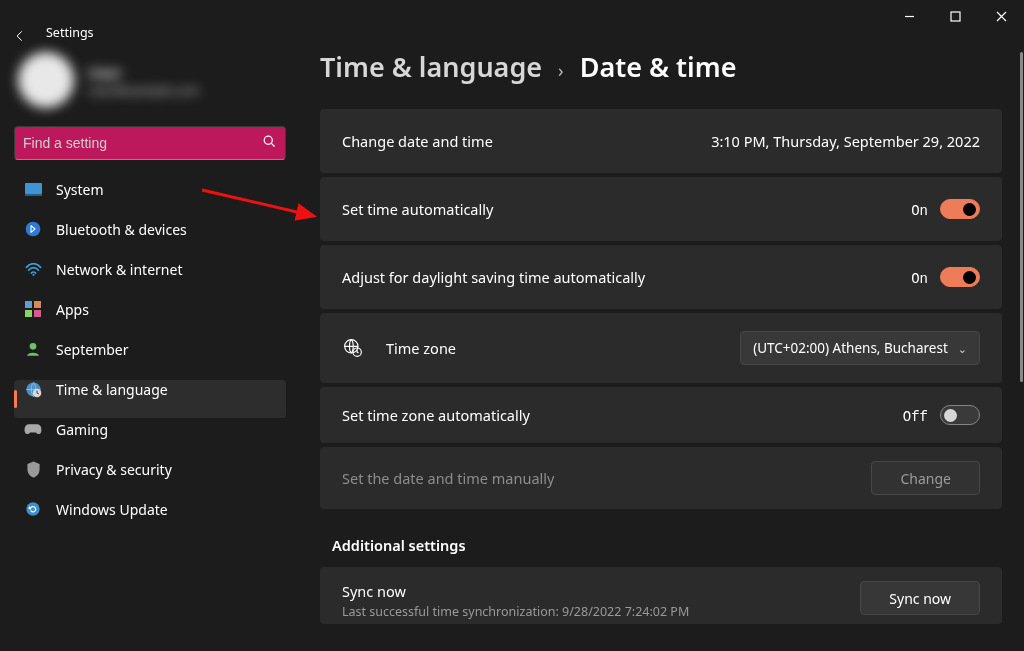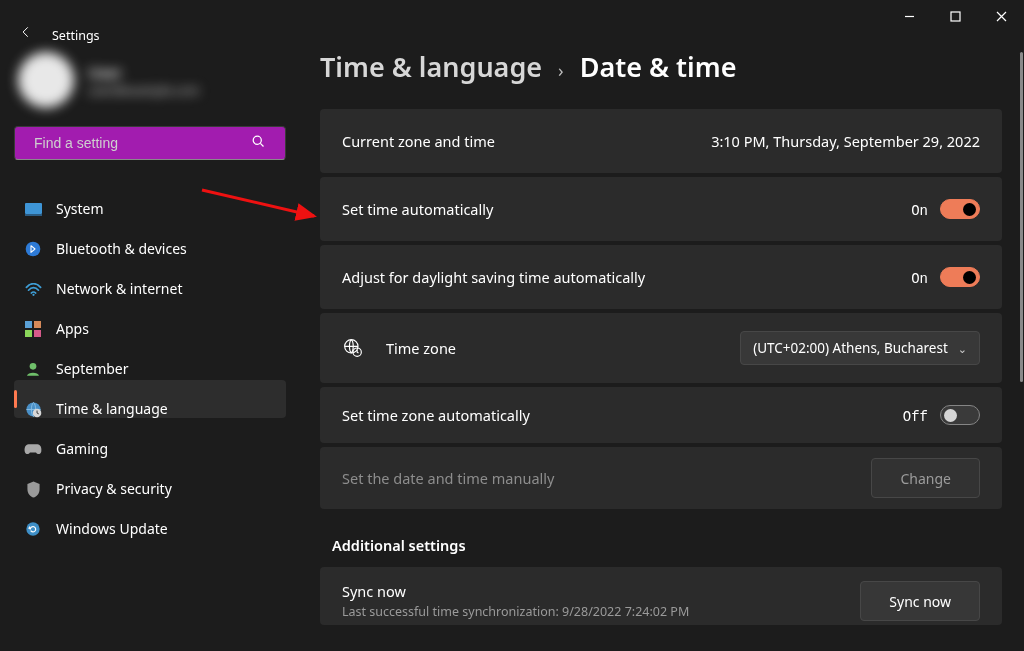--- a/index.html
+++ b/index.html
@@ -6,22 +6,23 @@
   body {
     font-family: "Segoe UI", -apple-system, system-ui, sans-serif;
     background: #1c1c1c;
     color: #fff;
     width: 1024px;
     height: 651px;
     overflow: hidden;
     position: relative;
   }
   .titlebar {
-    display: flex; align-items: flex-end; height: 44px;
-    padding-left: 14px;
+    display: flex; align-items: flex-start; height: 44px;
+    padding-left: 8px;
+    margin-top: 24px;
   }
   .titlebar .back {
     width: 24px; height: 24px; display: flex; align-items: center; justify-content: center;
     font-size: 15px; color: #fff; cursor: pointer;
   }
   .titlebar .title { margin-left: 14px; font-size: 12.5px; color: #fff; }
   .winctl { position: absolute; top: 0; right: 0; display: flex; }
   .winbtn {
     width: 46px; height: 32px; display: flex; align-items: center; justify-content: center;
     cursor: pointer;
@@ -32,32 +33,32 @@
     padding: 0 14px;
   }
   .user-block {
     display: flex; align-items: center; gap: 14px; padding: 8px 4px 18px;
     filter: blur(6px);
   }
   .avatar { width: 56px; height: 56px; border-radius: 50%; background: #e8e8e8; }
   .user-text .name { font-size: 15px; font-weight: 600; color: #fff; }
   .user-text .email { font-size: 12px; color: #cfcfcf; }
   .searchbox {
-    background: #a21caf; border: 1px solid #3a3a3a; border-bottom: 1px solid #8a8a8a;
+    background: #be185d; border: 1px solid #3a3a3a; border-bottom: 1px solid #8a8a8a;
     border-radius: 4px; height: 34px; display: flex; align-items: center;
-    padding: 0 19px; margin-bottom: 20px; justify-content: flex-end;
+    padding: 0 8px; margin-bottom: 20px; justify-content: flex-end;
   }
   .searchbox input {
     flex: 1; background: transparent; border: none; outline: none; color: #fff;
     font-size: 14px;
   }
   .searchbox .sicon { color: #fff; font-size: 14px; }
   .nav { list-style: none; }
   .nav-item {
-    display: flex; align-items: flex-end; gap: 14px; height: 38px;
+    display: flex; align-items: flex-start; gap: 14px; height: 38px;
     padding: 0 10px; border-radius: 4px; cursor: pointer; position: relative;
     font-size: 14px; color: #fff; margin-bottom: 2px;
   }
   .nav-item .nico { width: 18px; height: 18px; display: flex; align-items: center; justify-content: center; }
   .nav-item.active { background: #2d2d2d; }
   .nav-item.active::before {
     content: ""; position: absolute; left: 0; top: 10px; bottom: 10px; width: 3px;
     background: #ff7a50; border-radius: 2px;
   }
   .main {
@@ -94,21 +95,21 @@
   .card .cicon { width: 22px; margin-right: 22px; display: flex; align-items: center; justify-content: center; }
   .dropdown {
     background: #383838; border: 1px solid #474747; border-radius: 4px;
     height: 34px; display: flex; align-items: center; padding: 0 12px; gap: 10px;
     min-width: 230px; cursor: pointer; font-size: 13.5px;
   }
   .dropdown .dtext { flex: 1; }
   .dropdown .chev { font-size: 11px; color: #cfcfcf; }
   .btn {
     background: #373737; border: 1px solid #474747; border-radius: 4px;
-    height: 40px; padding: 0 28px; color: #fff; font-size: 14px;
+    height: 34px; padding: 0 28px; color: #fff; font-size: 14px;
     display: flex; align-items: center; cursor: pointer;
   }
   .btn.disabled { color: #9c9c9c; background: #323232; cursor: default; }
   .section-title { font-size: 14.5px; font-weight: 600; margin: 26px 12px 12px; }
   .sync-card {
     background: #2b2b2b; border-radius: 4px; padding: 14px 22px 4px;
     display: flex; align-items: flex-start;
   }
   .sync-card .stext { flex: 1; }
   .sync-card .stitle { font-size: 14.5px; color: #fff; }
@@ -255,21 +256,21 @@
 </div>
 
 <div class="main">
   <div class="breadcrumb">
     <span class="bc-parent">Time &amp; language</span>
     <span class="bc-sep">›</span>
     <span class="bc-current">Date &amp; time</span>
   </div>
 
   <div class="card">
-    <div class="label">Current zone and time</div>
+    <div class="label">Change date and time</div>
     <div class="value">3:10 PM, Thursday, September 29, 2022</div>
   </div>
 
   <div class="card" style="margin-top:4px">
     <div class="label">Set time automatically</div>
     <div class="toggle">
       <span class="tlabel">On</span>
       <div class="switch on">
           <div class="knob"></div>
         </div>

